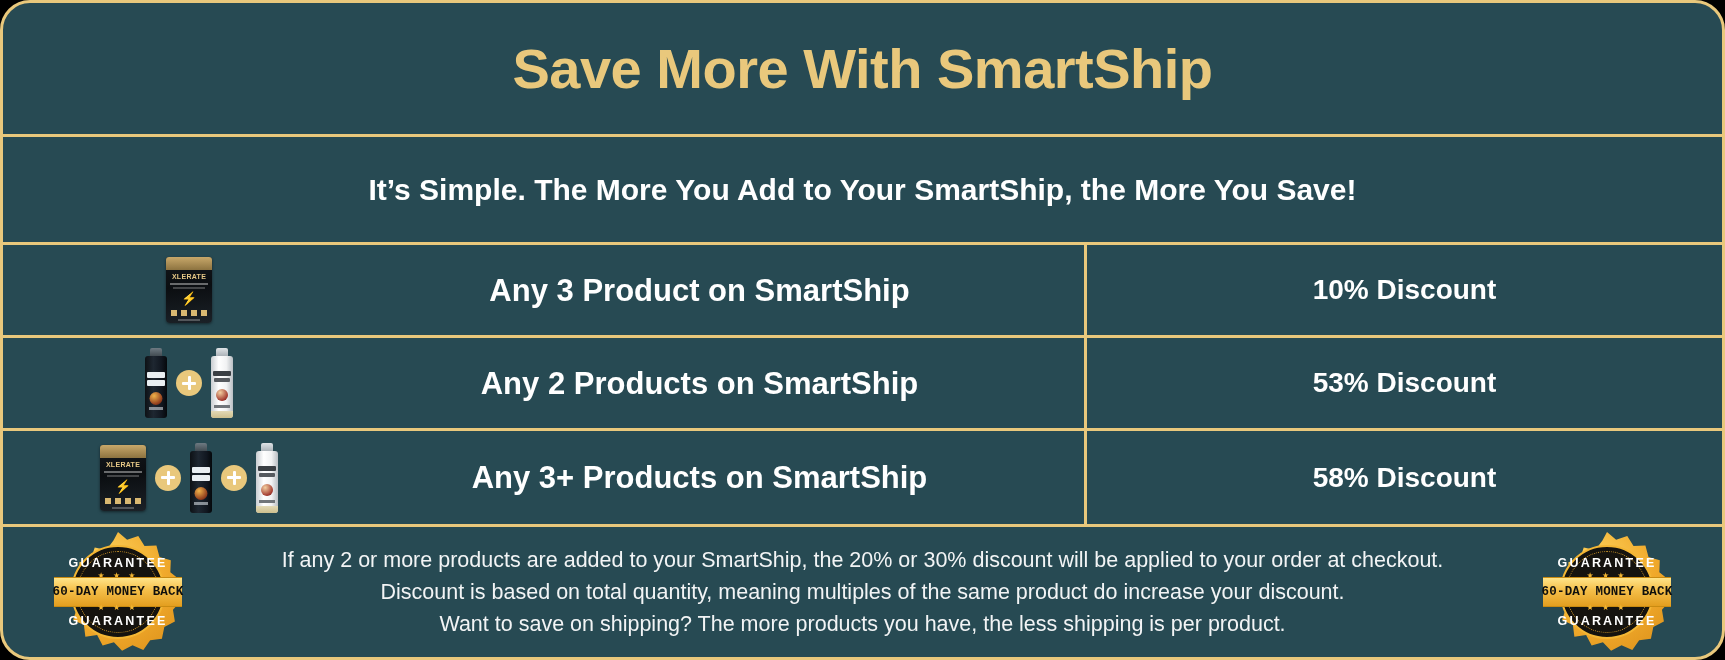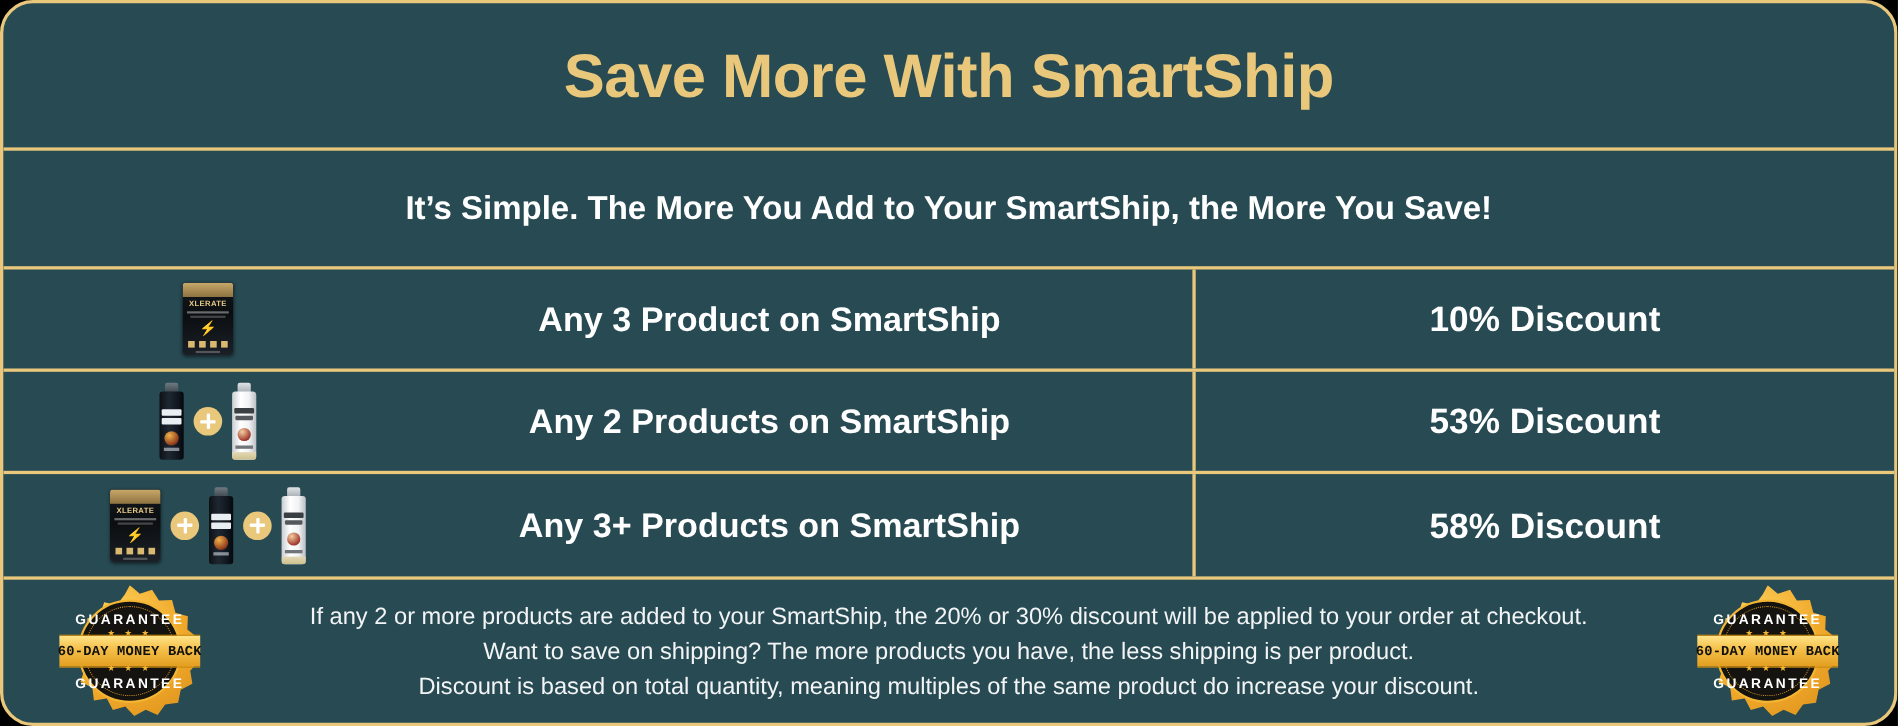--- a/index.html
+++ b/index.html
@@ -104,21 +104,21 @@
   }
 
   .tier-right {
     flex: 1;
     display: flex;
     align-items: center;
     justify-content: center;
   }
   .tier-discount {
     color: #ffffff;
-    font-size: 32px;
+    font-size: 28px;
     font-weight: 700;
     line-height: 1;
     white-space: nowrap;
   }
 
   
   .plus-badge {
     width: 26px; height: 26px;
     border-radius: 50%;
     background: #e9c87c;
@@ -469,22 +469,22 @@
       <div class="stars up">★ ★ ★</div>
       <div class="banner">
         <span>60-DAY MONEY BACK</span>
       </div>
       <div class="stars dn">★ ★ ★</div>
       <div class="arc-bot">GUARANTEE</div>
     </div>
 
     <div class="footer-text">
       <p>If any 2 or more products are added to your SmartShip, the 20% or 30% discount will be applied to your order at checkout.</p>
+      <p>Discount is based on total quantity, meaning multiples of the same product do increase your discount.</p>
       <p>Want to save on shipping? The more products you have, the less shipping is per product.</p>
-      <p>Discount is based on total quantity, meaning multiples of the same product do increase your discount.</p>
     </div>
 
     <div class="badge">
       <div class="star"></div>
       <div class="disc"></div>
       <div class="dotring"></div>
       <div class="arc-top">GUARANTEE</div>
       <div class="stars up">★ ★ ★</div>
       <div class="banner">
         <span>60-DAY MONEY BACK</span>

